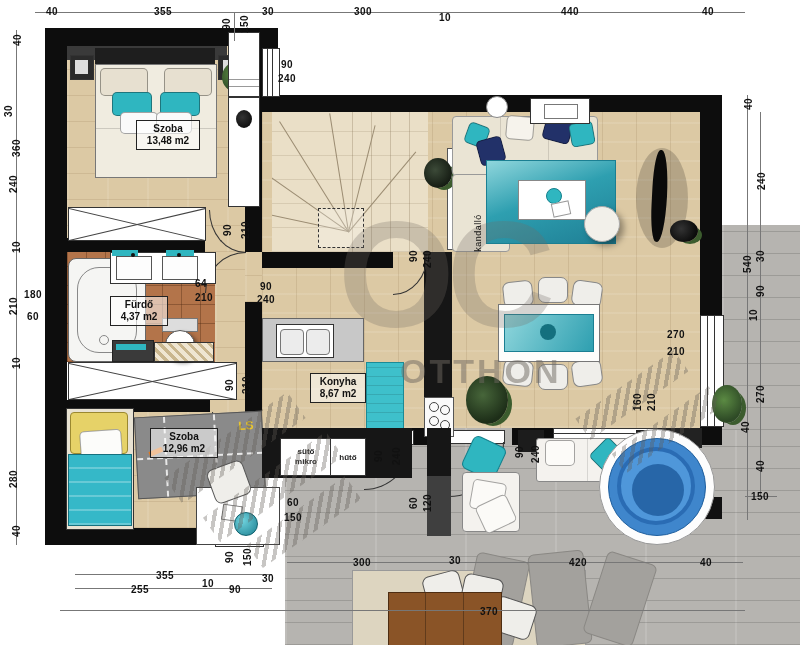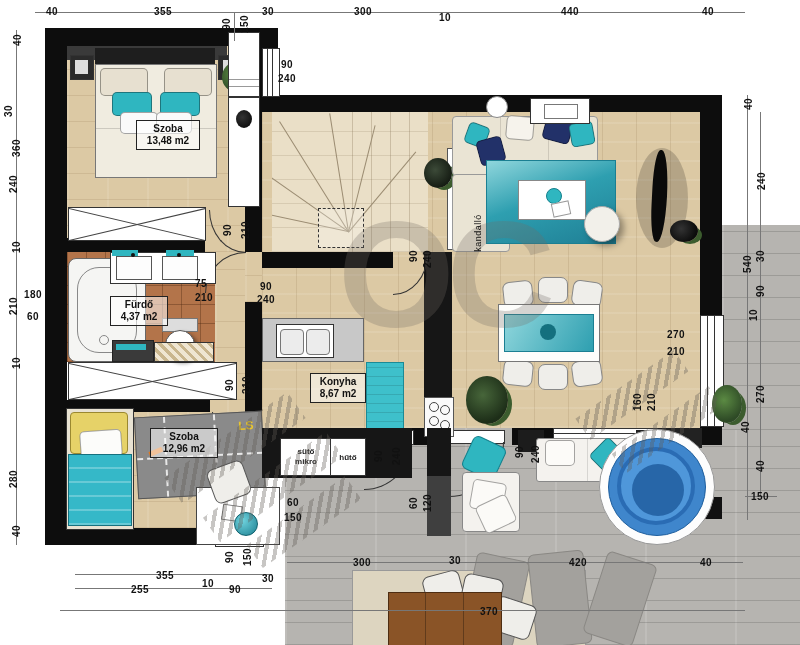--- a/index.html
+++ b/index.html
@@ -239,20 +239,21 @@
   <div class="abs" style="left:468px;top:556px;width:52px;height:86px;background:#a3a19d;border:1px solid #8a8884;border-radius:6px;transform:rotate(12deg);"></div>
   <div class="abs" style="left:532px;top:552px;width:54px;height:92px;background:#a3a19d;border:1px solid #8a8884;border-radius:6px;transform:rotate(-6deg);"></div>
   <div class="abs" style="left:594px;top:556px;width:50px;height:84px;background:#a3a19d;border:1px solid #8a8884;border-radius:6px;transform:rotate(18deg);"></div>
   <div class="chair" style="left:424px;top:573px;width:36px;height:28px;transform:rotate(-15deg);border-color:#555;"></div>
   <div class="chair" style="left:462px;top:576px;width:38px;height:30px;transform:rotate(12deg);border-color:#555;"></div>
   <div class="chair" style="left:394px;top:610px;width:30px;height:34px;transform:rotate(-30deg);border-color:#555;"></div>
   <div class="chair" style="left:492px;top:600px;width:40px;height:34px;transform:rotate(18deg);border-color:#555;"></div>
   <div class="abs" style="left:388px;top:592px;width:112px;height:53px;background:#8a5427;border:1px solid #4d2d12;background-image:linear-gradient(90deg,transparent 0 36px,rgba(0,0,0,.3) 36px 37px,transparent 37px 74px,rgba(0,0,0,.3) 74px 75px,transparent 75px);"></div>
 
   <div class="wmtext" style="left:338px;top:200px;font-size:150px;letter-spacing:-8px;color:rgba(115,108,100,.28);line-height:1;">OC</div>
+  <div class="wmtext" style="left:400px;top:352px;font-size:34px;">OTTHON</div>
   <div class="wmhatch" style="left:160px;top:432px;width:150px;height:32px;transform:rotate(-35deg);"></div>
   <div class="wmhatch" style="left:198px;top:472px;width:150px;height:30px;transform:rotate(-35deg);"></div>
   <div class="wmhatch" style="left:244px;top:508px;width:120px;height:28px;transform:rotate(-35deg);"></div>
   <div class="wmhatch" style="left:572px;top:382px;width:120px;height:26px;transform:rotate(-35deg);"></div>
   <div class="wmhatch" style="left:608px;top:418px;width:118px;height:24px;transform:rotate(-35deg);"></div>
 
   <div class="roomlabel" style="left:136px;top:120px;width:56px;">
     <span>Szoba</span><br>
     <span>13,48 m2</span>
   </div>
@@ -323,21 +324,21 @@
       <span class="dim rot" style="left: 247px; top: 557px;">150</span>
       <span class="dim" style="left: 293px; top: 502px;">60</span>
       <span class="dim" style="left: 293px; top: 517px;">150</span>
       <span class="dim" style="left: 362px; top: 562px;">300</span>
       <span class="dim" style="left: 455px; top: 560px;">30</span>
       <span class="dim" style="left: 578px; top: 562px;">420</span>
       <span class="dim" style="left: 706px; top: 562px;">40</span>
       <span class="dim" style="left: 489px; top: 611px;">370</span>
       <span class="dim rot" style="left: 227px; top: 230px;">90</span>
       <span class="dim rot" style="left: 245px; top: 230px;">210</span>
-      <span class="dim" style="left: 201px; top: 283px;">75</span>
+      <span class="dim" style="left: 201px; top: 283px;">64</span>
       <span class="dim" style="left: 204px; top: 297px;">210</span>
       <span class="dim rot" style="left: 229px; top: 385px;">90</span>
       <span class="dim rot" style="left: 246px; top: 385px;">210</span>
       <span class="dim" style="left: 266px; top: 286px;">90</span>
       <span class="dim" style="left: 266px; top: 299px;">240</span>
       <span class="dim rot" style="left: 413px; top: 256px;">90</span>
       <span class="dim rot" style="left: 427px; top: 259px;">240</span>
       <span class="dim rot" style="left: 378px; top: 456px;">90</span>
       <span class="dim rot" style="left: 396px; top: 456px;">240</span>
       <span class="dim rot" style="left: 413px; top: 503px;">60</span>

